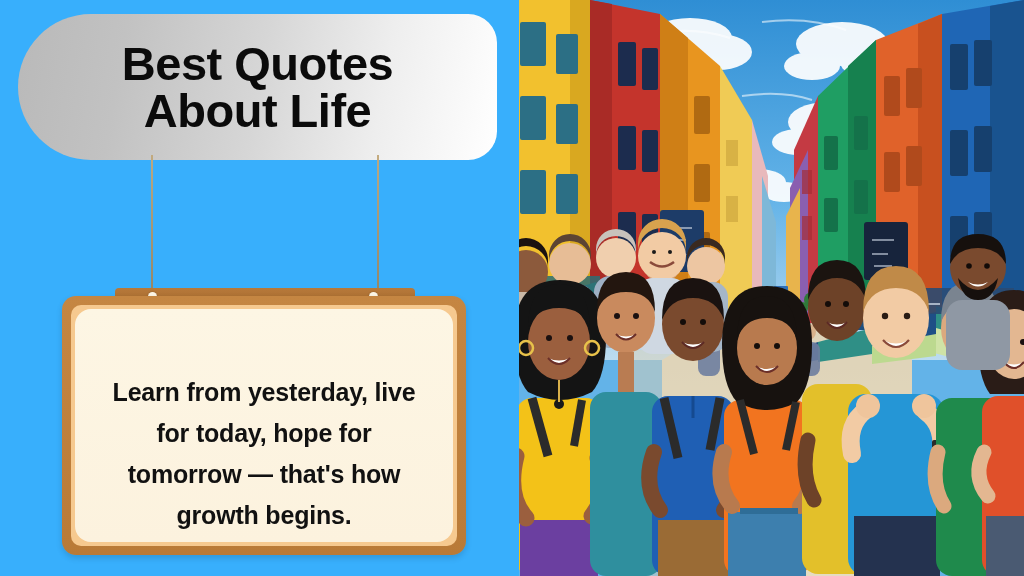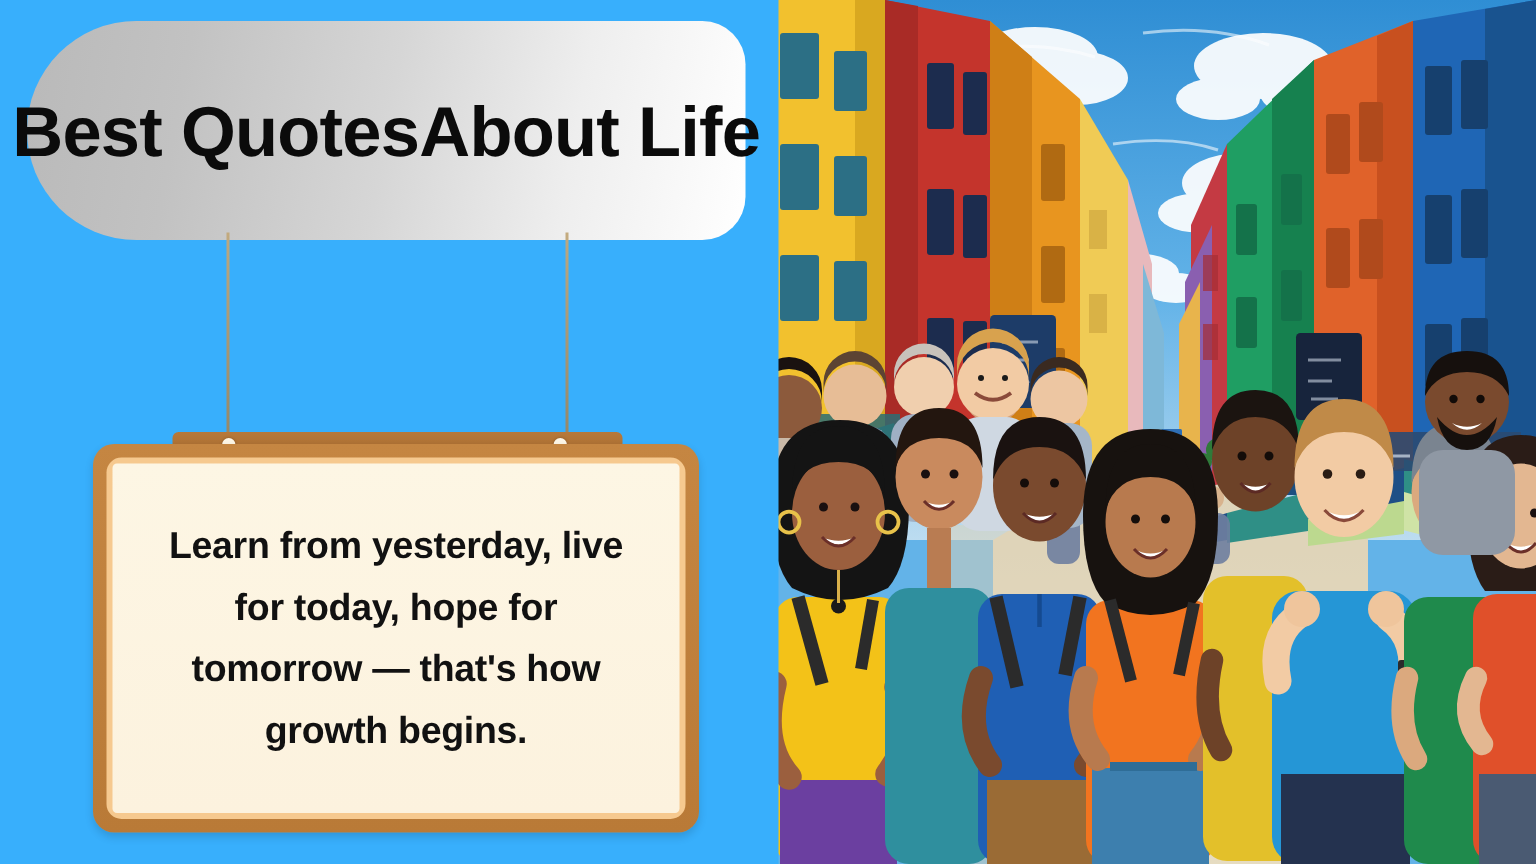--- a/index.html
+++ b/index.html
@@ -15,21 +15,21 @@
   .left-panel {
     position:absolute; left:0; top:0; width:512px; height:576px;
     background:#38AFFC;
   }
 
   
   .title-banner {
     position:absolute; left:18px; top:14px; width:479px; height:146px;
     background:linear-gradient(100deg,#b9b9b9 0%,#c2c2c2 22%,#d6d6d6 50%,#eeeeee 75%,#ffffff 100%);
     border-radius:76px 30px 30px 76px;
-    display:flex; flex-direction:row; align-items:center; justify-content:center;
+    display:flex; flex-direction:column; align-items:center; justify-content:center;
   }
   .title-line {
     font-size:47px; font-weight:bold; color:#0b0b0b;
     line-height:1.0; letter-spacing:-0.5px; white-space:nowrap;
   }
   .title-line.l2 { }
 
   
   .string {
     position:absolute; width:2px; background:linear-gradient(#c2a87a,#9a8560);
@@ -59,22 +59,22 @@
   .board-inner {
     width:100%; height:100%;
     background:linear-gradient(#f6c98f,#f3c храм 0%);
     background:#f6c98f;
     border-radius:10px;
     padding:4px;
   }
   .board-face {
     width:100%; height:100%;
     background:linear-gradient(#fdf6e4,#fcf2de);
-    border-radius:3px;
-    display:flex; align-items:center; justify-content:center;
+    border-radius:16px;
+    display:flex; align-items:flex-end; justify-content:center;
     padding:6px 22px;
   }
   .quote-text {
     font-size:25px; font-weight:bold; color:#111; text-align:center;
     line-height:41px; letter-spacing:-0.2px;
   }
 
   
   .illus {
     position:absolute; left:512px; top:0; width:512px; height:576px;

